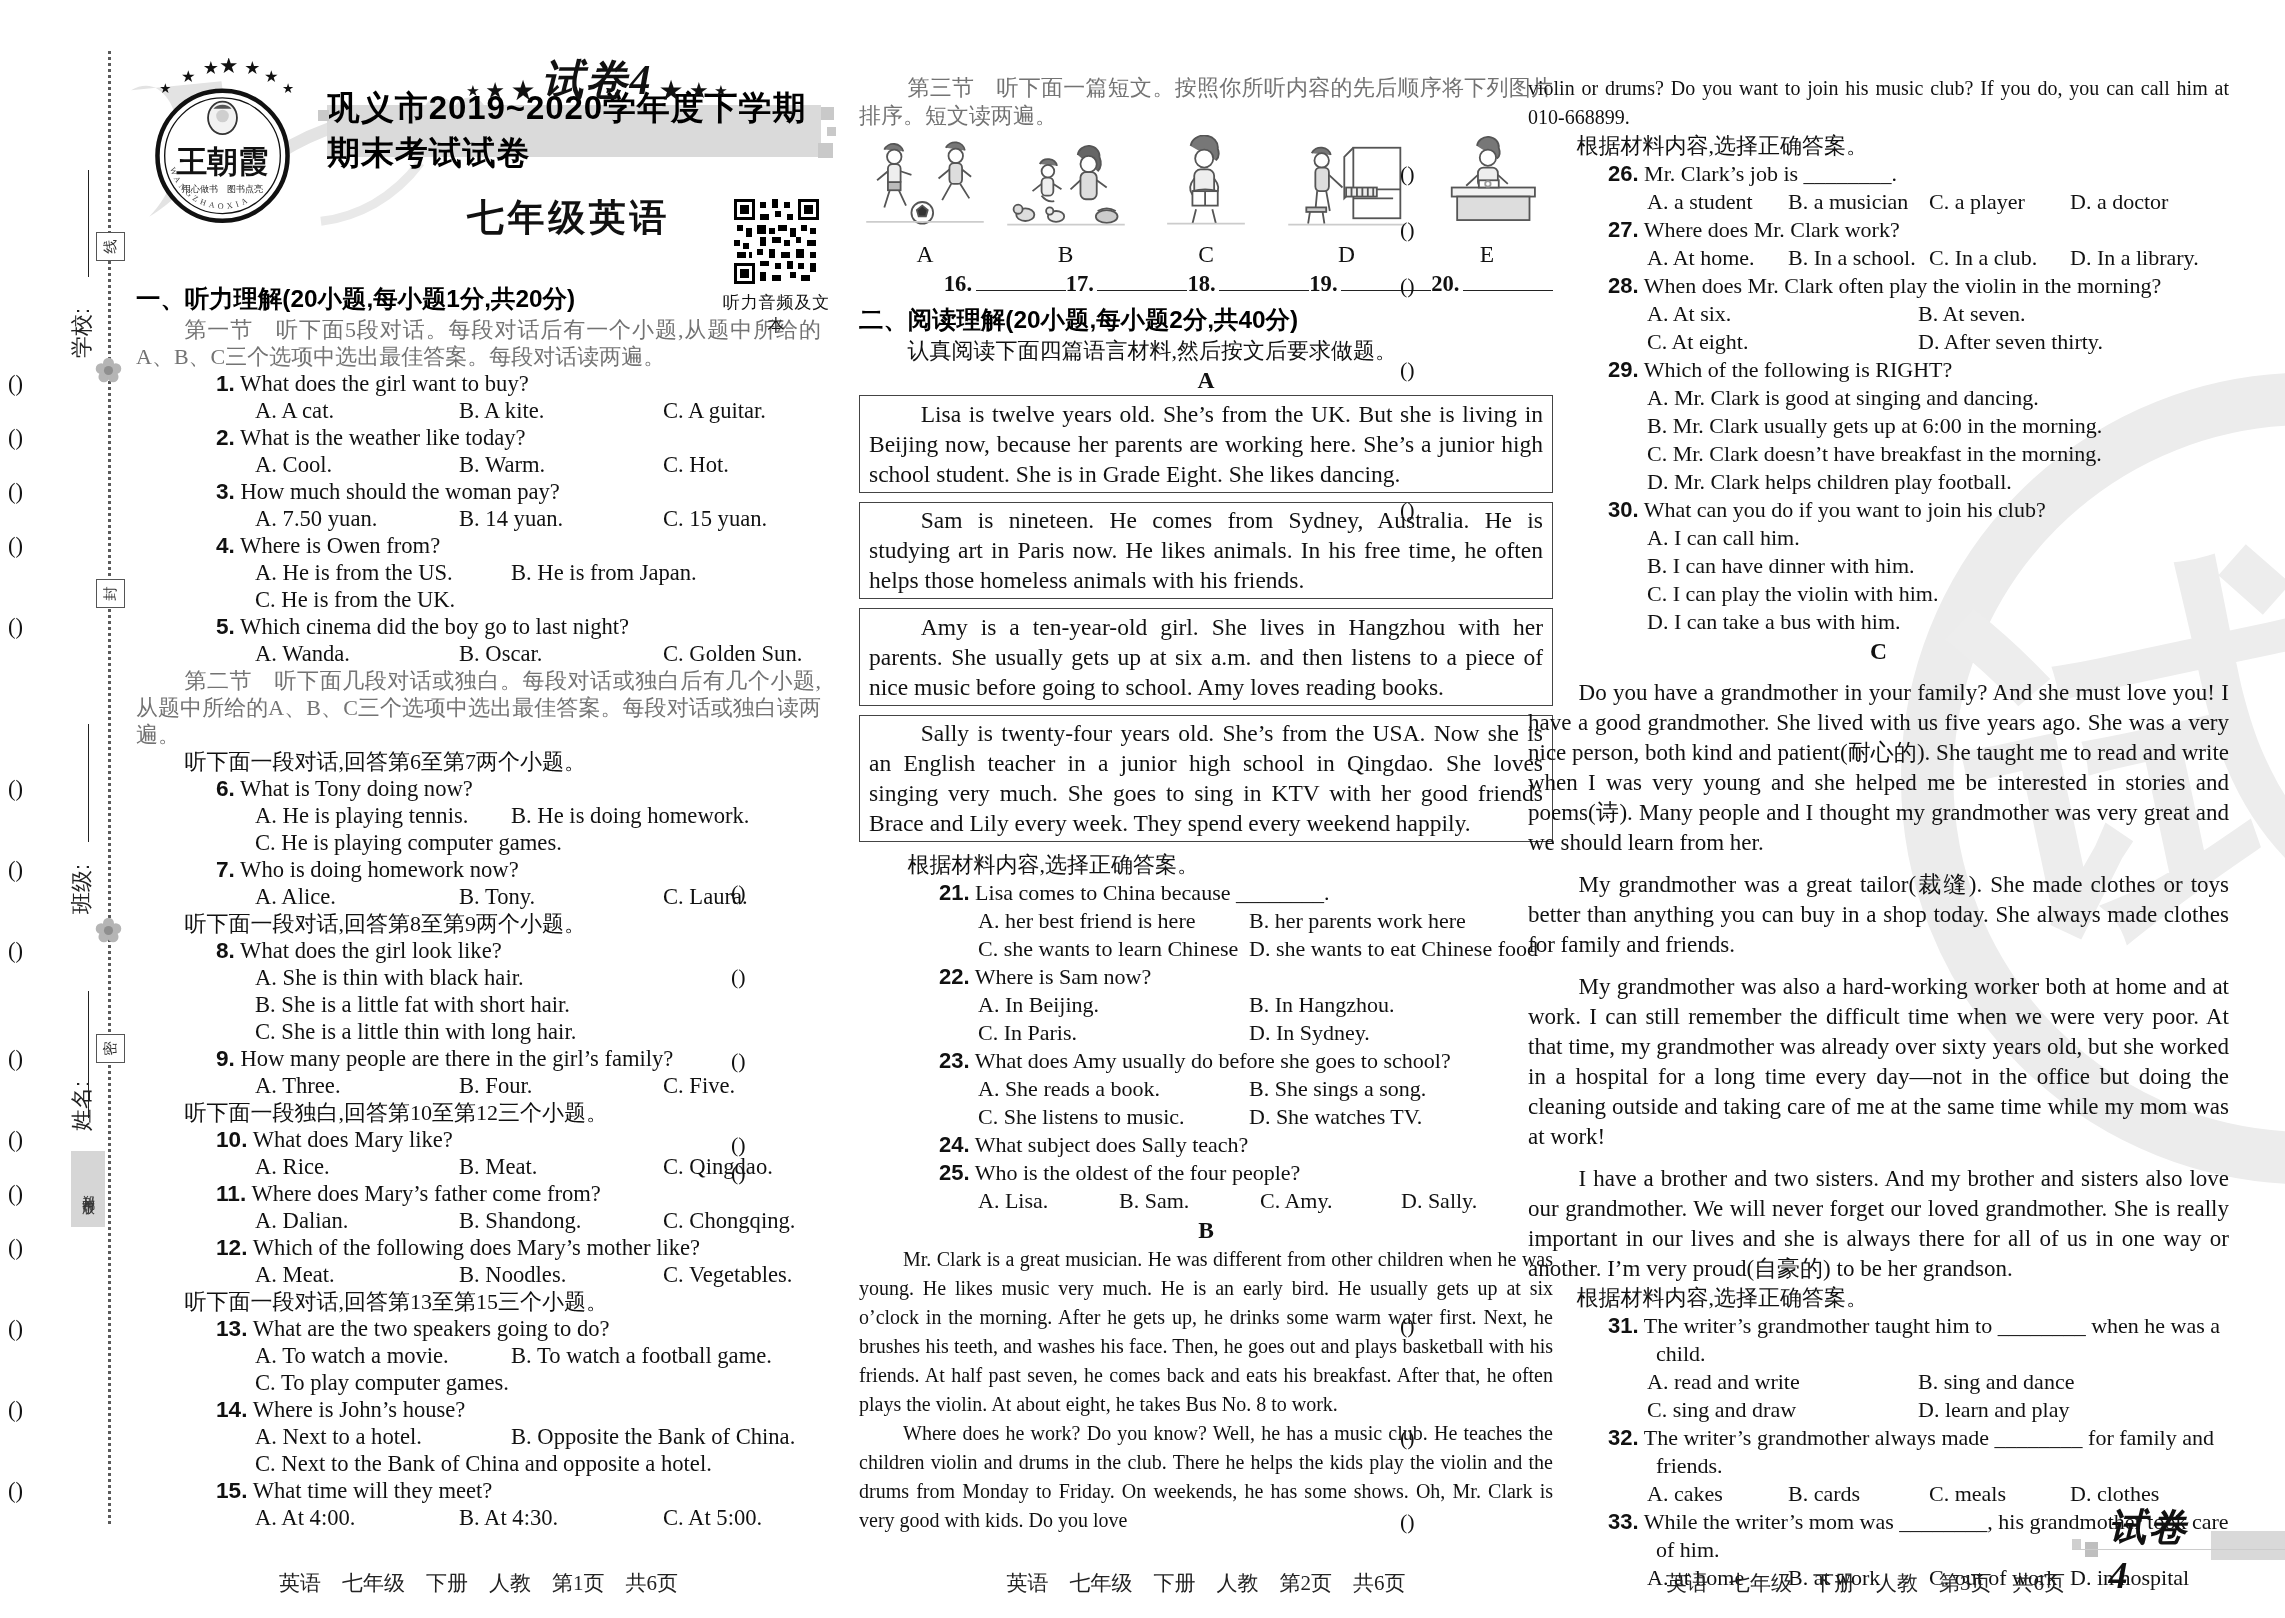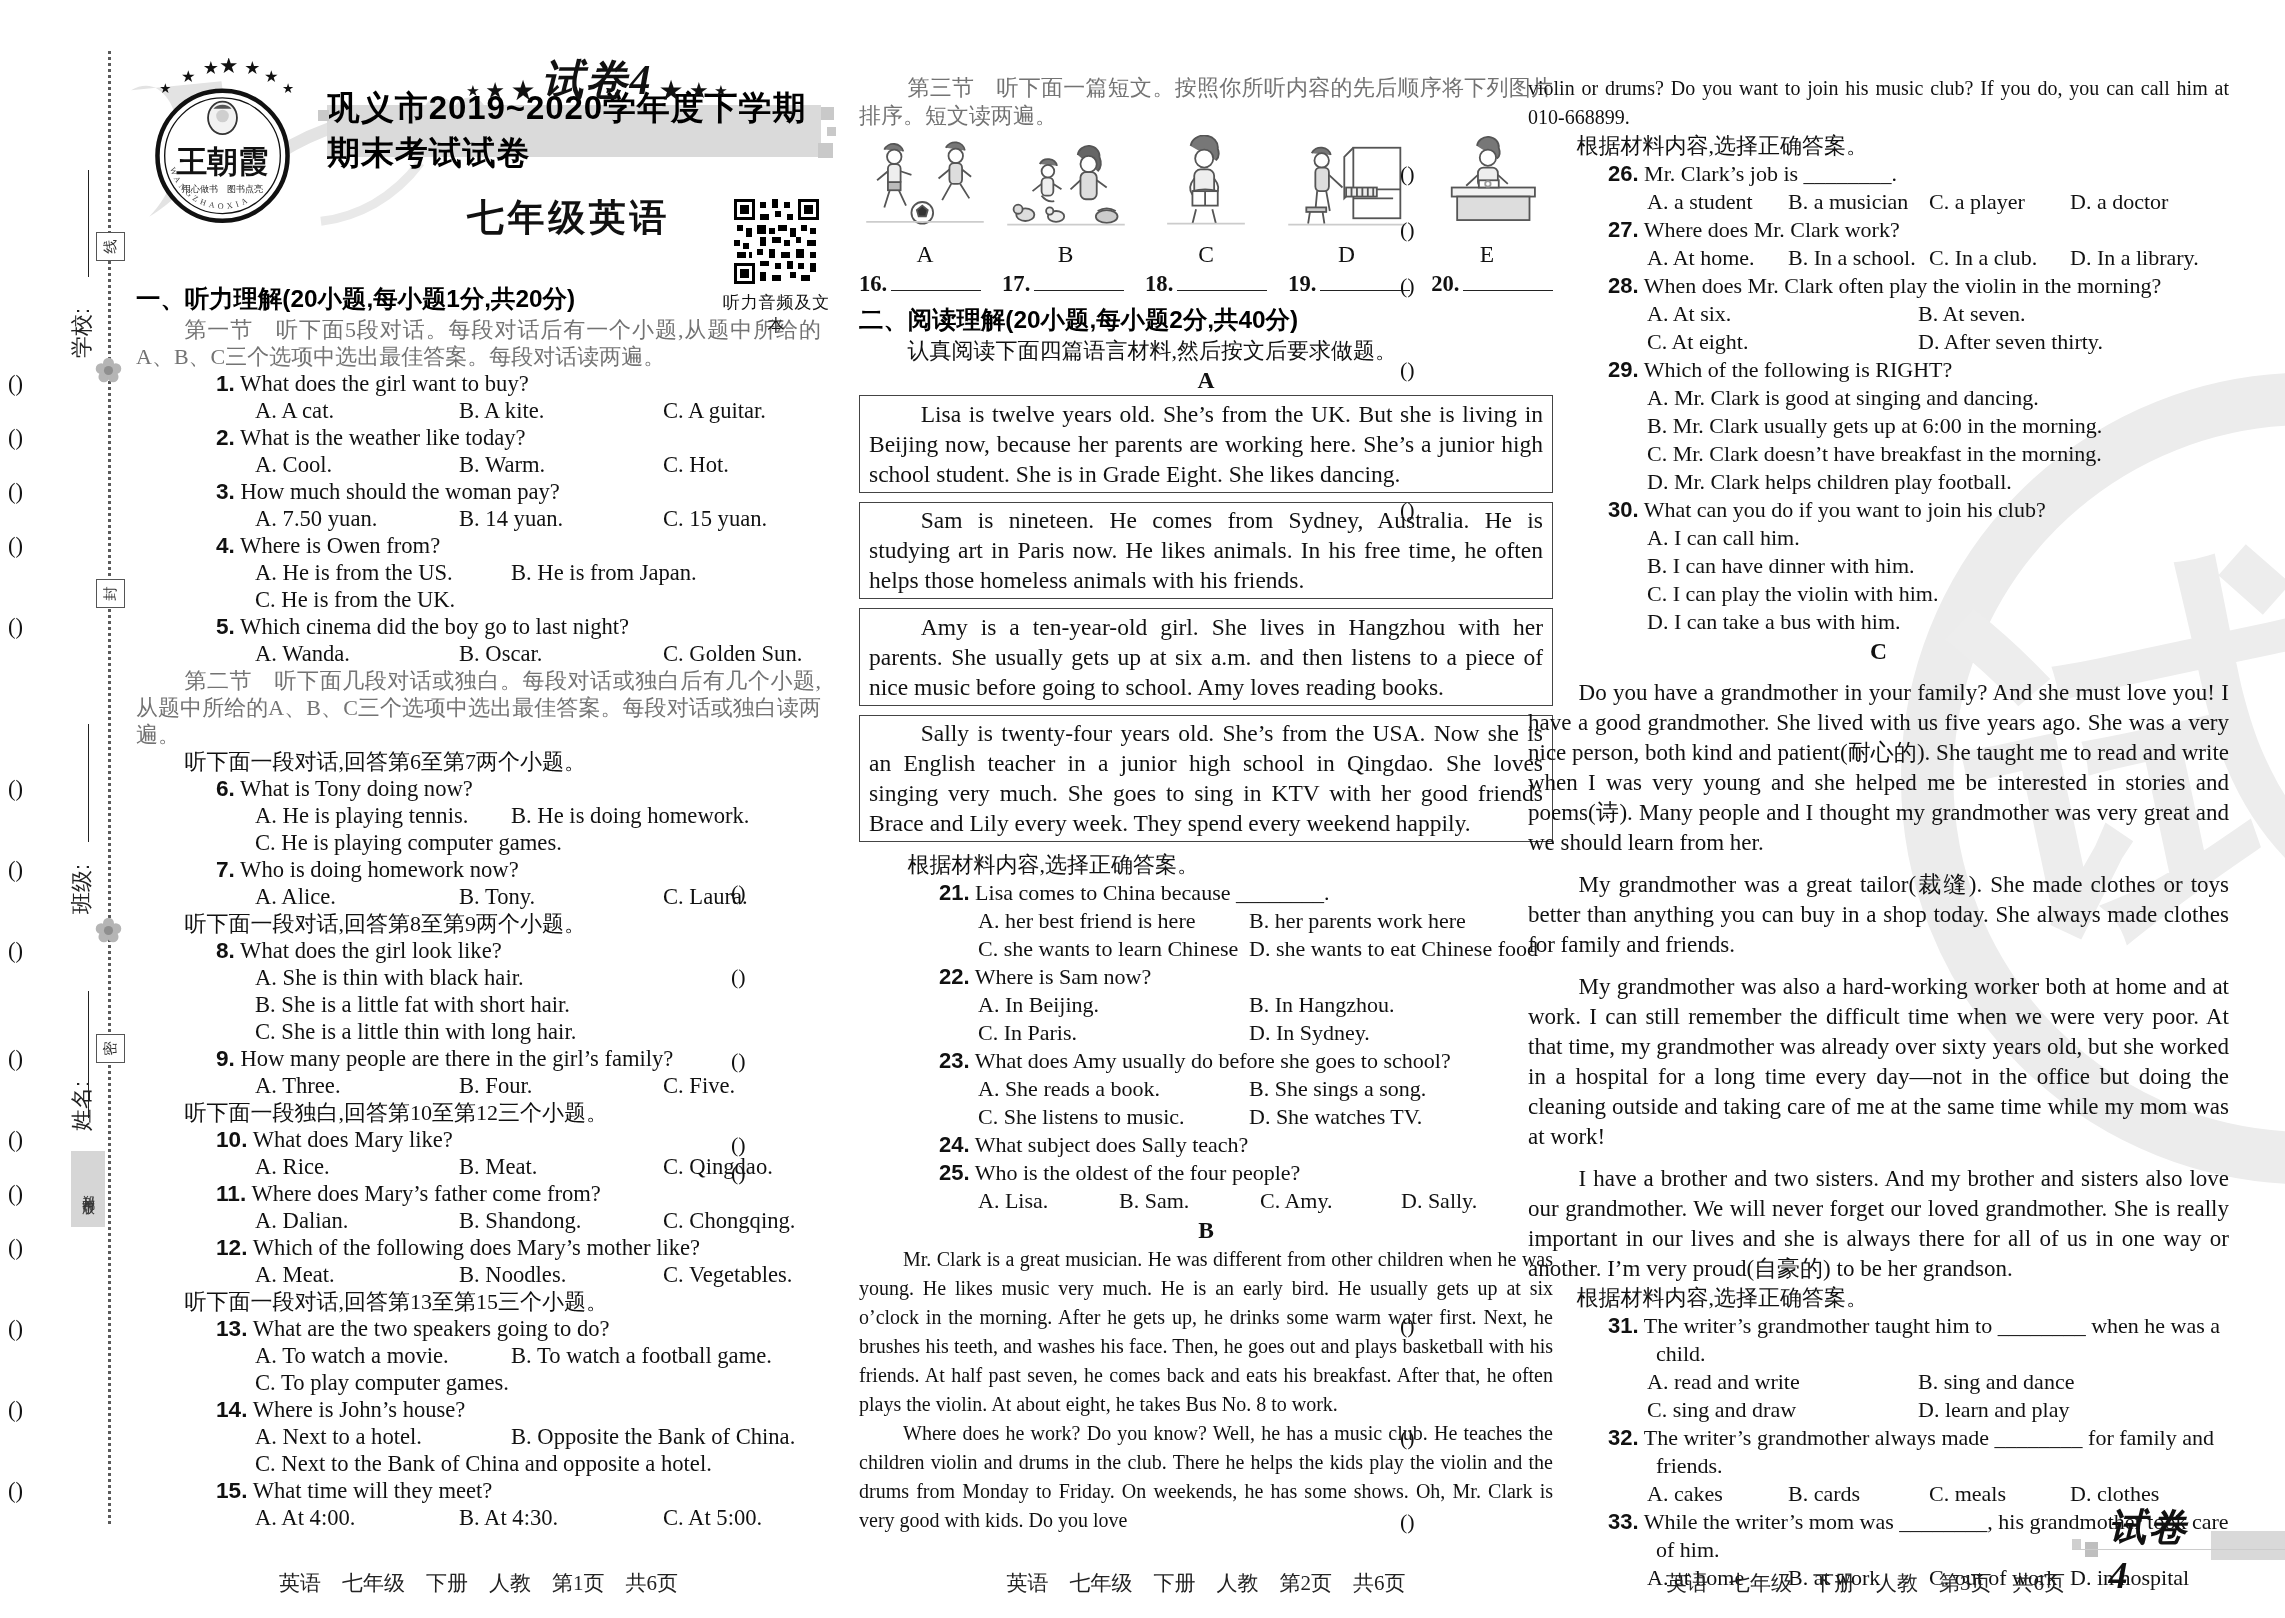--- a/index.html
+++ b/index.html
@@ -59,21 +59,21 @@
   .pbox{border:1.8px solid #444;padding:2.7px 9px;margin:0 0 9px 0;font-size:23.5px;line-height:30px;
         text-indent:2.2em;text-align:justify;}
   .pj{font-size:20px;line-height:29px;text-indent:2.2em;text-align:justify;}
   .pc{font-size:23px;line-height:30px;text-indent:2.2em;text-align:justify;margin-top:12px;}
   .noind{text-indent:0;}
   
   #picsblock{display:flex;justify-content:space-between;margin:5.4px 0 1.8px 0;}
   .piccell{width:132px;text-align:center;}
   .piccell .plab{font-size:23.5px;margin-top:1.8px;}
   
-  .blrow{display:flex;justify-content:space-between;margin:1.8px 0 5.4px 0;}
+  .blrow{display:flex;justify-content:flex-end;margin:1.8px 0 5.4px 0;}
   .blrow b{font-size:22.6px;}
   .bl{display:inline-block;width:90px;border-bottom:1.8px solid #222;height:20px;margin-left:3.6px;}
   
   .footer{position:absolute;top:1569px;text-align:center;font-size:21px;z-index:2;color:#222;}
   #footer1{left:136px;width:685px;} #footer2{left:859px;width:694px;} #footer3{left:1576px;width:579px;}
   
   #corner{position:absolute;left:2072px;top:1502px;z-index:3;display:flex;align-items:center;}
   #corner .csq1{width:10px;height:10px;background:#cfcfcf;margin-right:3.6px;margin-top:-11px;}
   #corner .csq2{width:14.5px;height:14.5px;background:#bfbfbf;margin-right:11px;}
   #corner .ctxt{font-size:38px;font-weight:bold;font-style:italic;letter-spacing:1.8px;}

